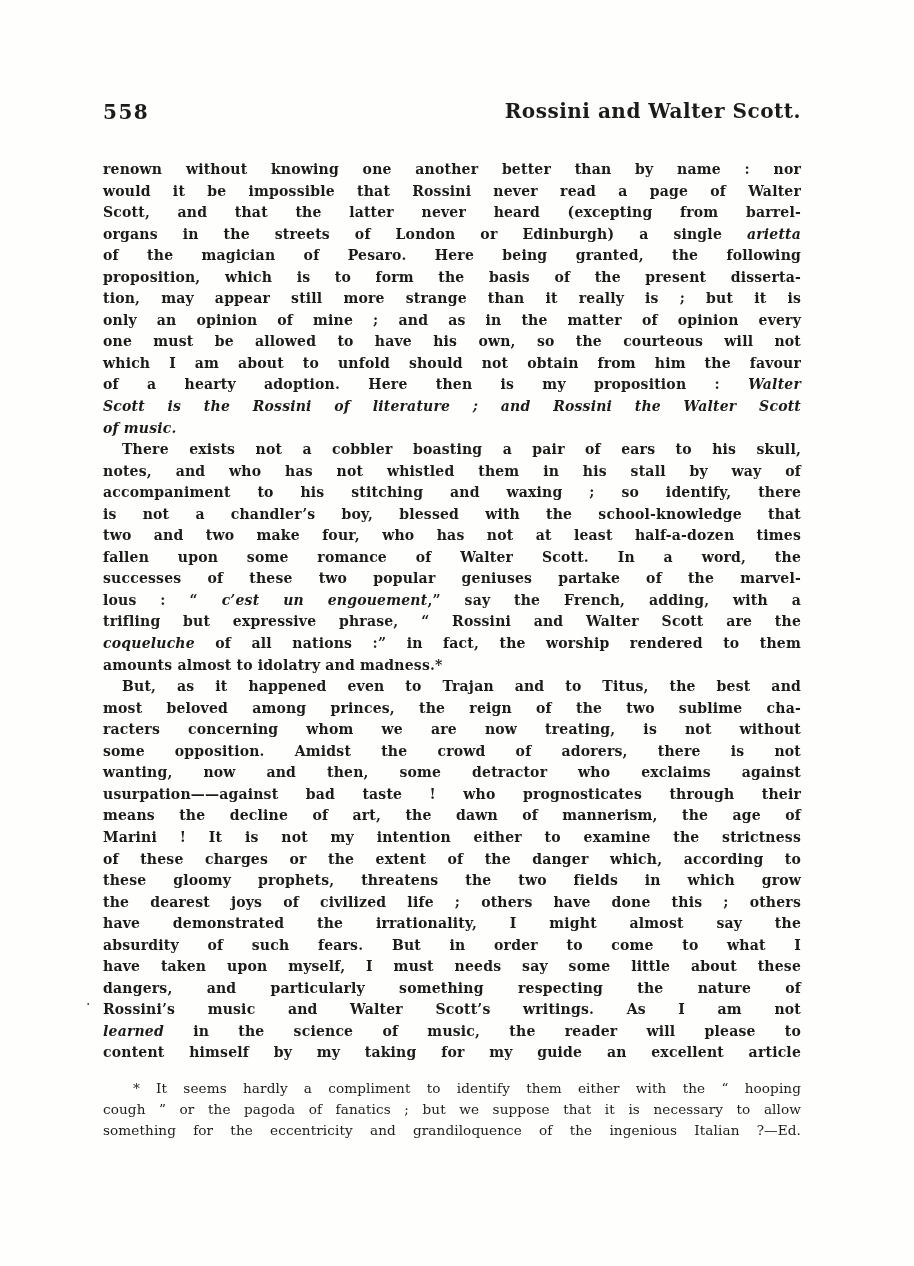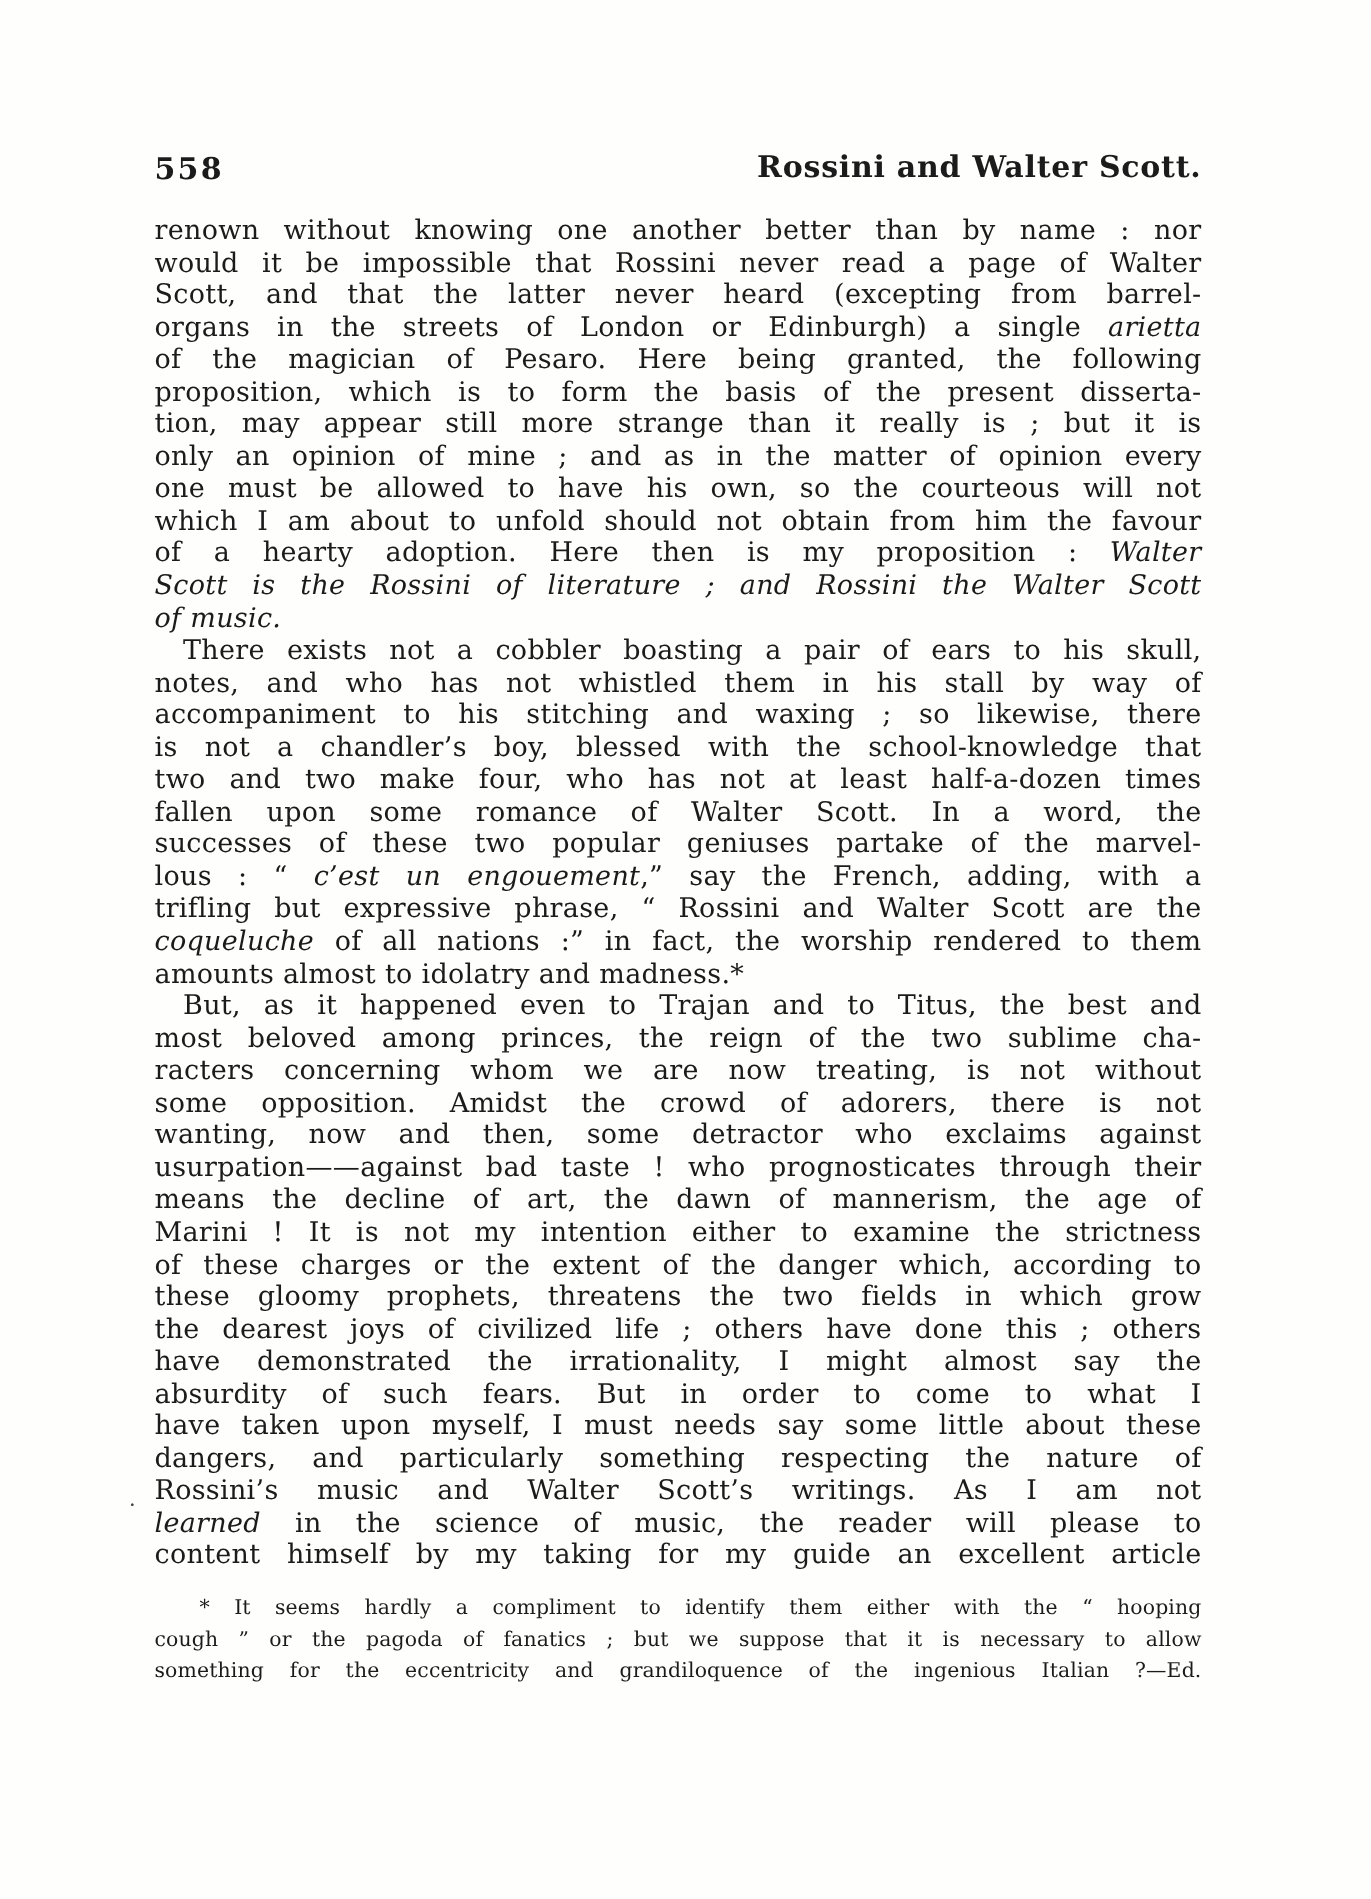--- a/index.html
+++ b/index.html
@@ -6,31 +6,31 @@
   .page {
     position:relative;
     width:914px; height:1266px;
     background:#fefefc;
     font-family:"DejaVu Serif", serif;
     color:#1b1b1b;
     overflow:hidden;
     box-shadow:0 0 6px rgba(0,0,0,.25);
   }
   .column { position:absolute; left:103px; top:99px; width:698px; }
-  .header { position:relative; height:27px; margin-bottom:17px; }
+  .header { position:relative; height:27px; margin-bottom:33px; }
   .pageno {
     position:absolute; left:0; top:1px;
     font-size:20px; font-weight:bold; letter-spacing:1.5px;
   }
   .title {
     text-align:right;
     font-size:20px; font-weight:bold;
     letter-spacing:0.5px;
   }
-  .body { font-size:18px; letter-spacing:0.2px; }
+  .body { font-size:14px; letter-spacing:0.2px;font-weight:bold; }
   .line, .fline {
     text-align:justify;
     text-align-last:justify;
     white-space:normal;
   }
   .line { height:21.55px; line-height:21.55px; }
   .nj { text-align-last:left; }
   .ind { text-indent:19px; }
   .it { font-style:italic; }
   .footnote { margin-top:14px; font-size:13.6px; font-weight:normal; letter-spacing:0.1px; }
@@ -63,21 +63,21 @@
           <div class="line"><span>only an opinion of mine ; and as in the matter of opinion every</span></div>
           <div class="line"><span>one must be allowed to have his own, so the courteous will not</span></div>
           <div class="line"><span>which I am about to unfold should not obtain from him the favour</span></div>
           <div class="line"><span>of a hearty adoption. Here then is my proposition : </span><span class="it">Walter</span></div>
           <div class="line"><span class="it">Scott is the Rossini of literature ; and Rossini the Walter Scott</span></div>
           <div class="line nj"><span class="it">of music.</span></div>
         </div>
         <div>
           <div class="line ind"><span>There exists not a cobbler boasting a pair of ears to his skull,</span></div>
           <div class="line"><span>notes, and who has not whistled them in his stall by way of</span></div>
-          <div class="line"><span>accompaniment to his stitching and waxing ; so likewise, there</span></div>
+          <div class="line"><span>accompaniment to his stitching and waxing ; so identify, there</span></div>
           <div class="line"><span>is not a chandler’s boy, blessed with the school-knowledge that</span></div>
           <div class="line"><span>two and two make four, who has not at least half-a-dozen times</span></div>
           <div class="line"><span>fallen upon some romance of Walter Scott. In a word, the</span></div>
           <div class="line"><span>successes of these two popular geniuses partake of the marvel-</span></div>
           <div class="line"><span>lous : “ </span><span class="it">c’est un engouement</span><span>,” say the French, adding, with a</span></div>
           <div class="line"><span>trifling but expressive phrase, “ Rossini and Walter Scott are the</span></div>
           <div class="line"><span class="it">coqueluche</span><span> of all nations :” in fact, the worship rendered to them</span></div>
           <div class="line nj"><span>amounts almost to idolatry and madness.*</span></div>
         </div>
         <div>

